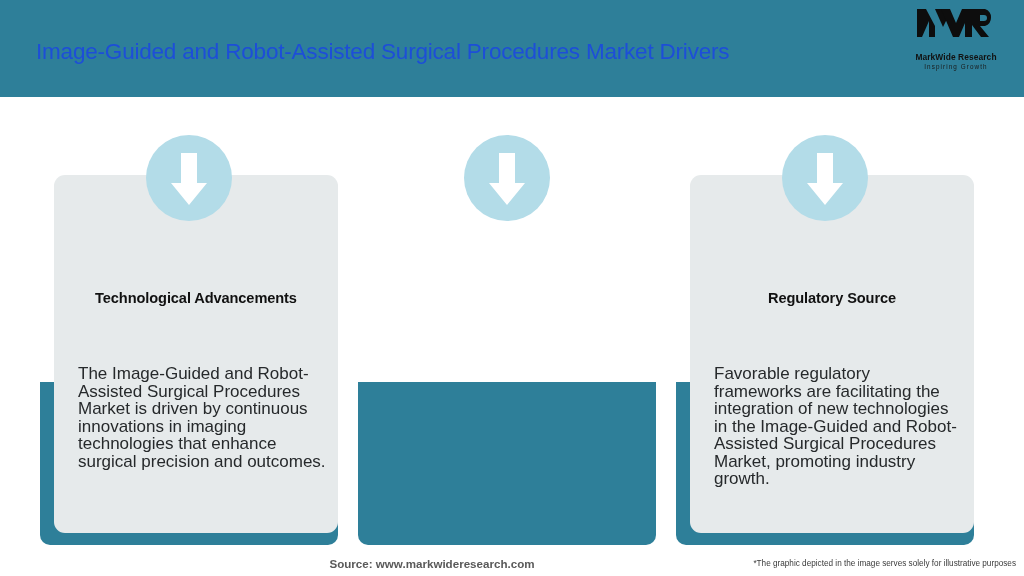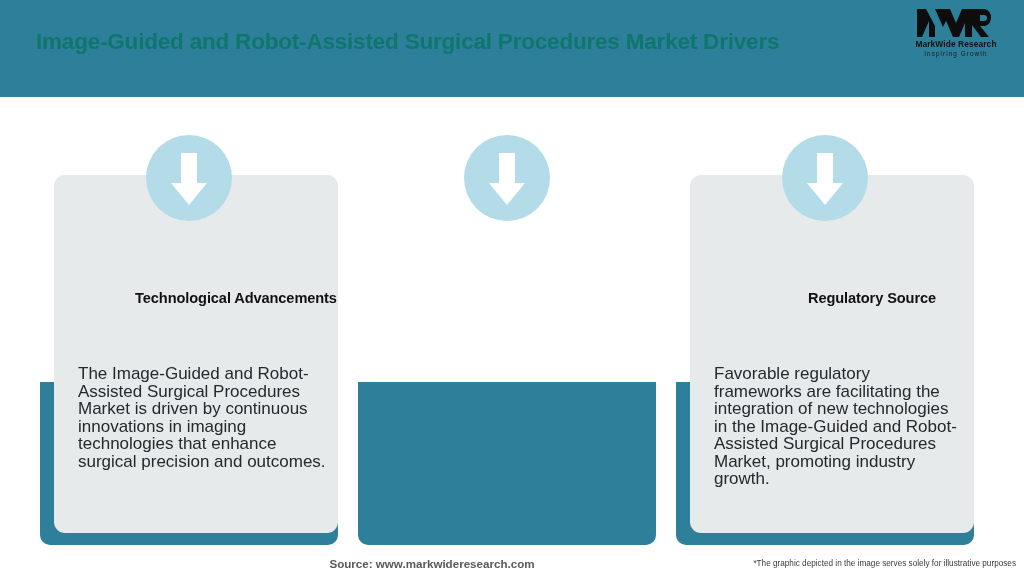--- a/index.html
+++ b/index.html
@@ -19,25 +19,25 @@
   #header-bar {
     position: absolute;
     left: 0; top: 0;
     width: 1024px;
     height: 97px;
     background: #2e7f99;
   }
   #page-title {
     position: absolute;
     left: 36px;
-    top: 28px;
+    top: 38px;
     width: 820px;
     font-size: 22.5px;
-    font-weight: bold;
-    color: #0f766e;
+    font-weight: normal;
+    color: #1d4ed8;
     letter-spacing: -0.2px;
     line-height: 28px;
     white-space: nowrap;
   }
 
   
   #brand-logo {
     position: absolute;
     right: 14px;
     top: 8px;
@@ -49,21 +49,21 @@
     display: block;
     margin: 0 auto;
     line-height: 0;
   }
   #brand-logo .logo-name {
     display: block;
     font-size: 8.4px;
     font-weight: bold;
     color: #111111;
     letter-spacing: 0.1px;
-    margin-top: 1px;
+    margin-top: 14px;
   }
   #brand-logo .logo-tagline {
     display: block;
     font-size: 6.3px;
     color: #1a1a1a;
     letter-spacing: 1.1px;
     margin-top: 1px;
   }
 
   
@@ -116,21 +116,20 @@
   .card-heading {
     position: absolute;
     left: 0;
     top: 115px;
     width: 100%;
     text-align: center;
     font-size: 14.6px;
     font-weight: bold;
     color: #111111;
     letter-spacing: -0.1px;
-    margin-left: 40px;
   }
 
   .card-body {
     position: absolute;
     left: 24px;
     top: 190px;
     width: 248px;
     font-size: 17px;
     line-height: 17.5px;
     color: #26292b;

